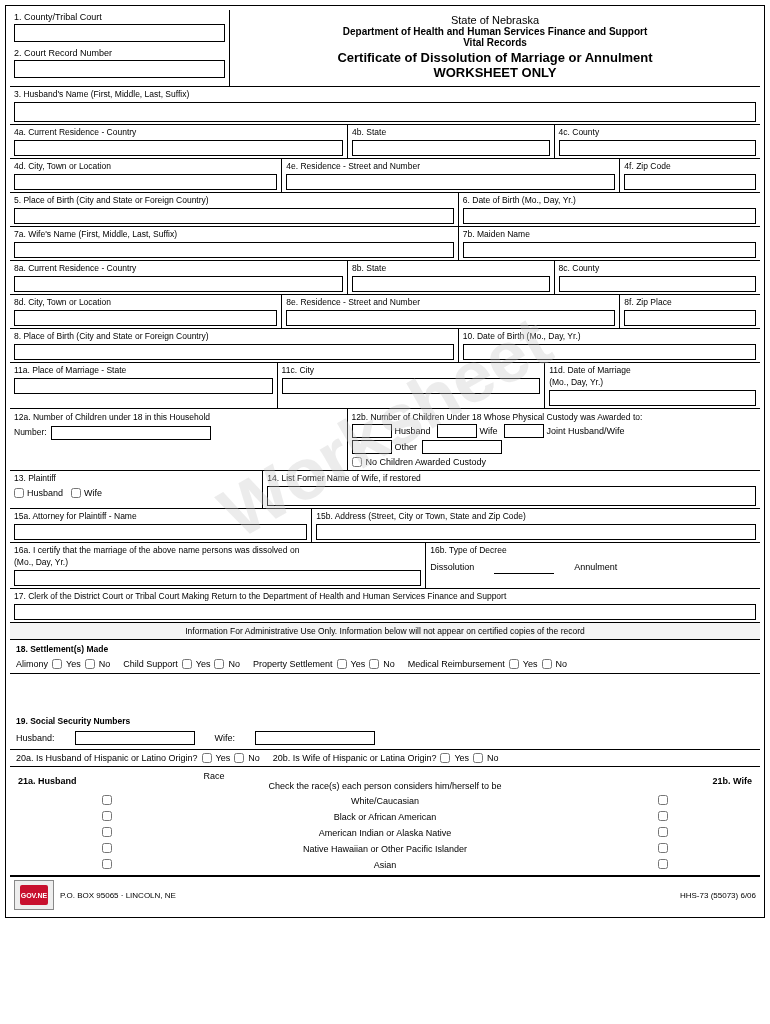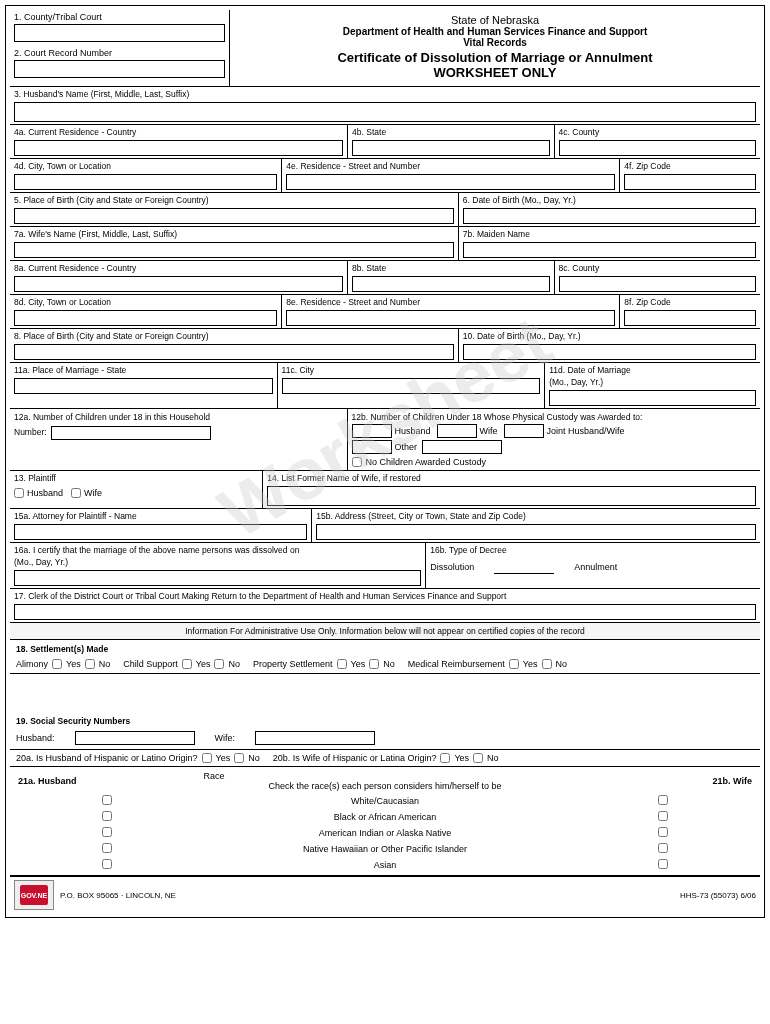--- a/index.html
+++ b/index.html
@@ -274,21 +274,21 @@
   <div class="form-row">
     <div class="form-cell" style="flex:2">
       <span class="cell-label">8d. City, Town or Location</span>
       <div class="input-line"></div>
     </div>
     <div class="form-cell" style="flex:2.5">
       <span class="cell-label">8e. Residence - Street and Number</span>
       <div class="input-line"></div>
     </div>
     <div class="form-cell" style="flex:1">
-      <span class="cell-label">8f. Zip Code</span>
+      <span class="cell-label">8f. Zip Place</span>
       <div class="input-line"></div>
     </div>
   </div>
 
   <div class="form-row">
     <div class="form-cell" style="flex:3">
       <span class="cell-label">8. Place of Birth (City and State or Foreign Country)</span>
       <div class="input-line"></div>
     </div>
     <div class="form-cell" style="flex:2">

